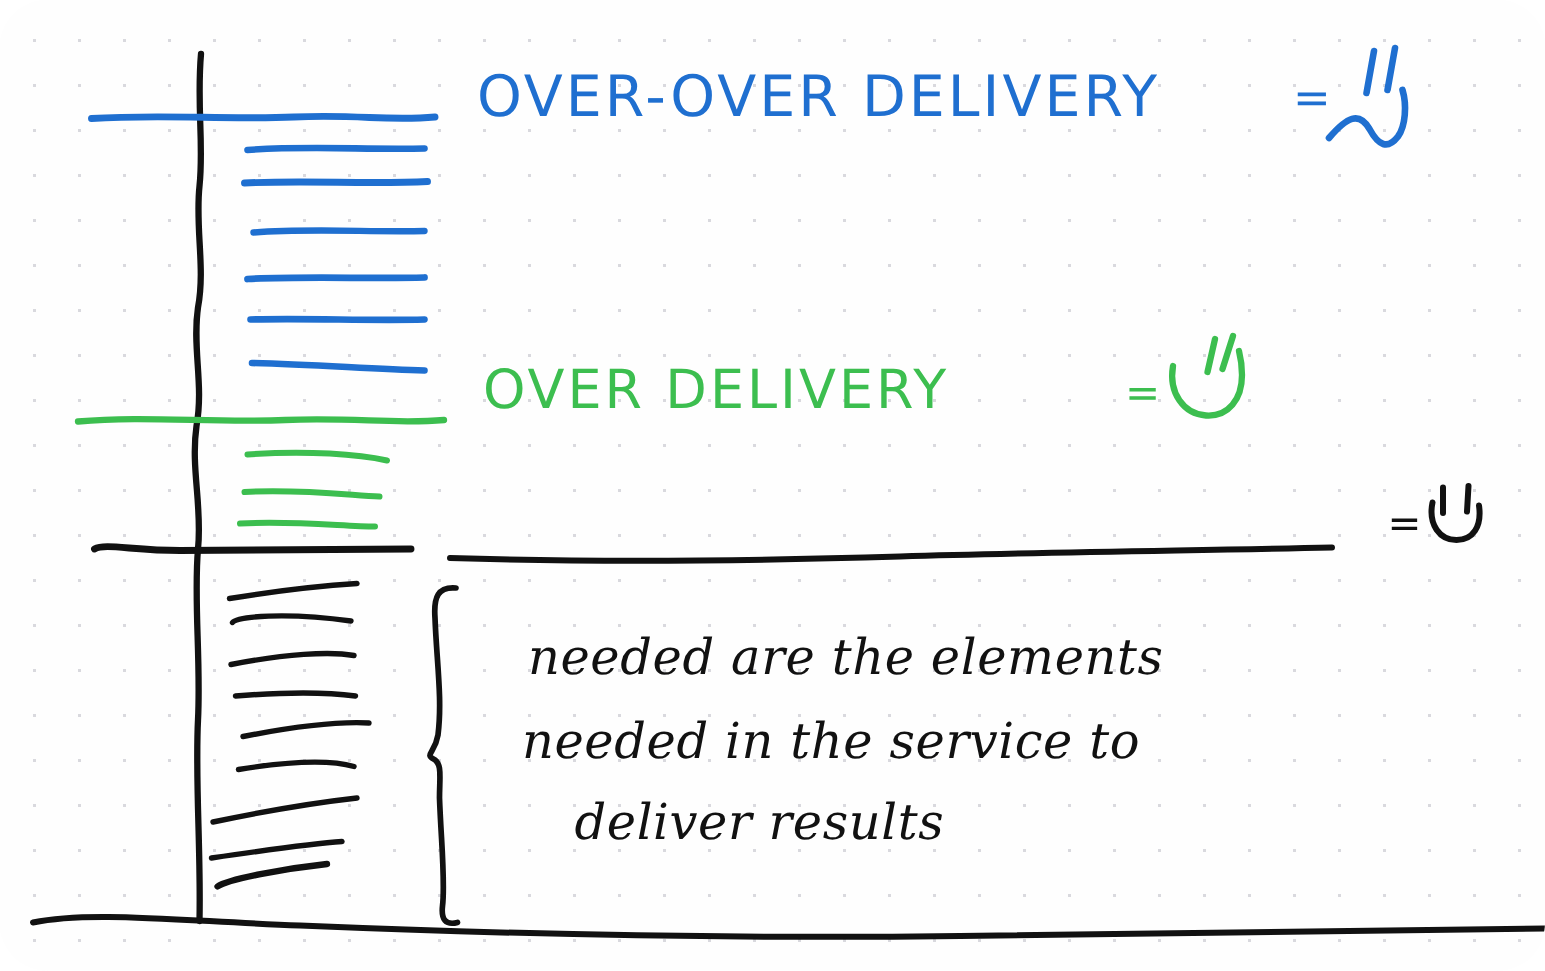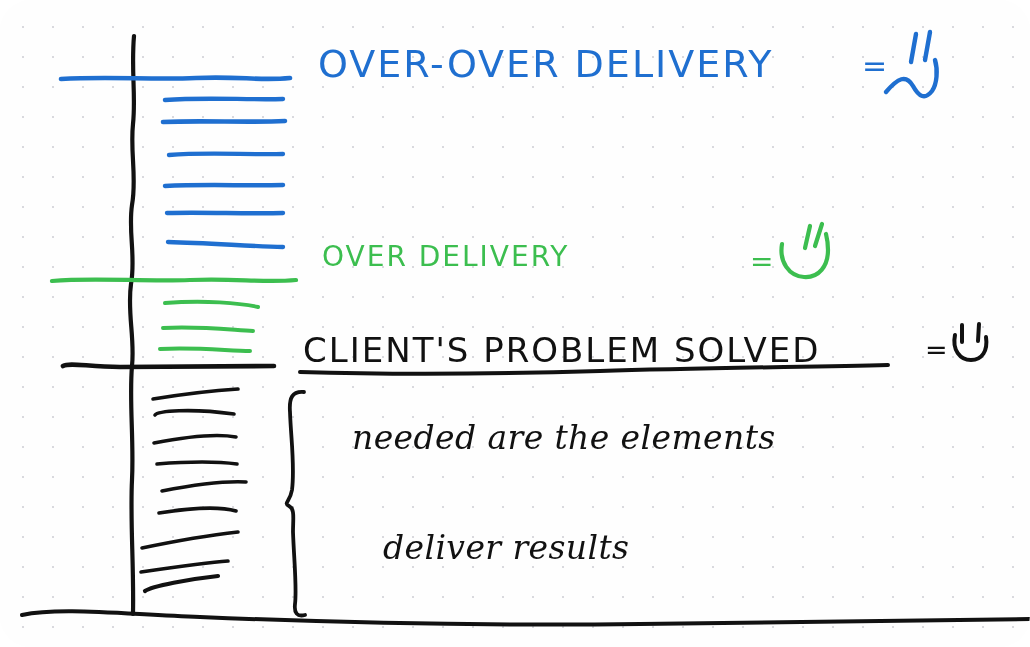--- a/index.html
+++ b/index.html
@@ -123,22 +123,22 @@
       <path class="stroke ink-black" stroke-width="4.0" d="M955,335 C952,350 960,360 971,360 C982,360 988,351 986,337"></path>
       <path class="stroke ink-black" stroke-width="4.0" d="M962,325 L962,342"></path>
       <path class="stroke ink-black" stroke-width="4.0" d="M979,324 L978,341"></path>
     </g>
 
   </svg>
 
   <div class="lbl hand-print" style="left:318px; top:42px; font-size:38px; color:#1f6fd0;">OVER-OVER DELIVERY</div>
   <div class="lbl hand-print" style="left:862px; top:48px; font-size:30px; color:#1f6fd0;">=</div>
 
-  <div class="lbl hand-print" style="left:322px; top:240px; font-size:28px; color:#3cbe4f;text-align:center;">OVER DELIVERY</div>
+  <div class="lbl hand-print" style="left:322px; top:240px; font-size:36px; color:#3cbe4f;text-align:center;">OVER DELIVERY</div>
   <div class="lbl hand-print" style="left:750px; top:245px; font-size:28px; color:#3cbe4f;">=</div>
 
-  <div class="lbl hand-print" style="left:303px; top:330px; font-size:34px; color:#111111;">CLIENT'S PROBLEM SOLVED</div>
   <div class="lbl hand-print" style="left:925px; top:334px; font-size:27px; color:#111111;">=</div>
 
   <div class="lbl hand-script" style="left:352px; top:418px; font-size:33px; color:#111111;">needed are the elements</div>
+  <div class="lbl hand-script" style="left:348px; top:474px; font-size:33px; color:#111111;">needed in the service to</div>
   <div class="lbl hand-script" style="left:350px; top:528px; font-size:33px; color:#111111;margin-left:33px;">deliver results</div>
 
 </div>
 
 </body></html>

